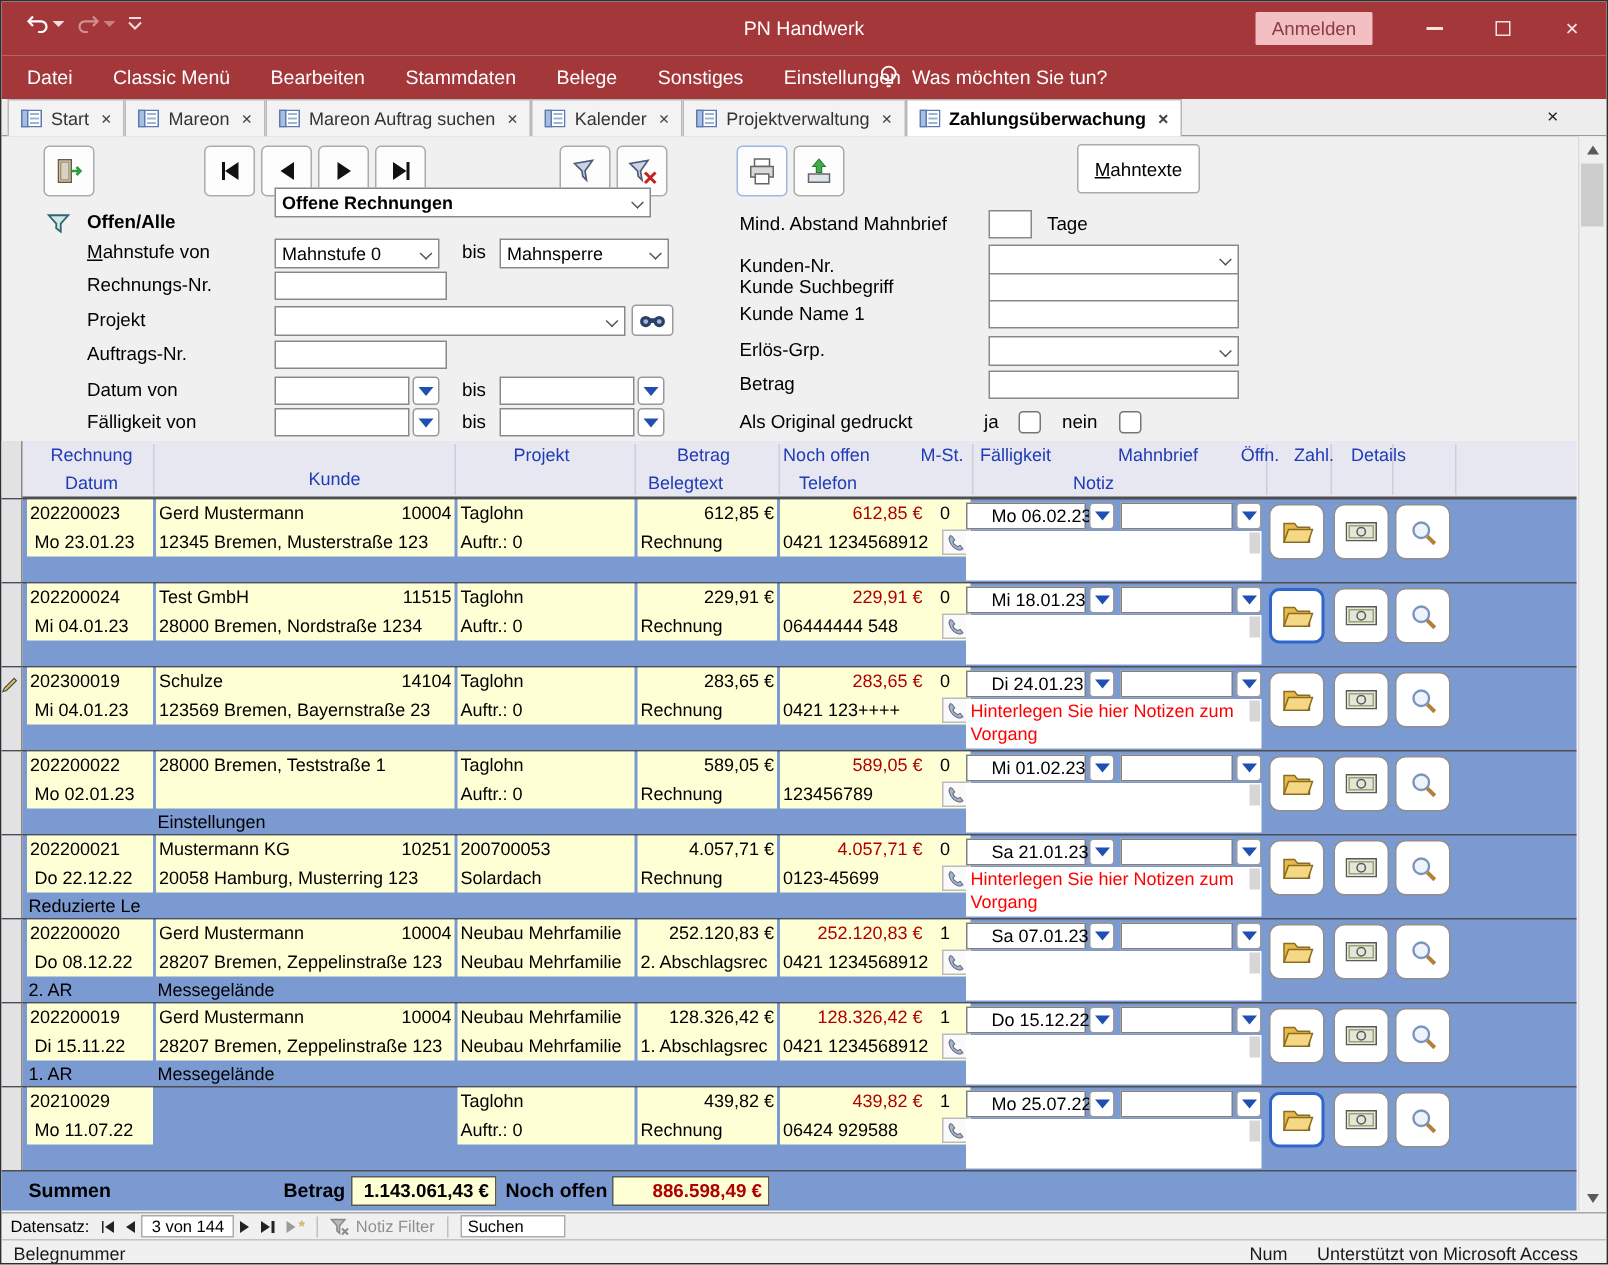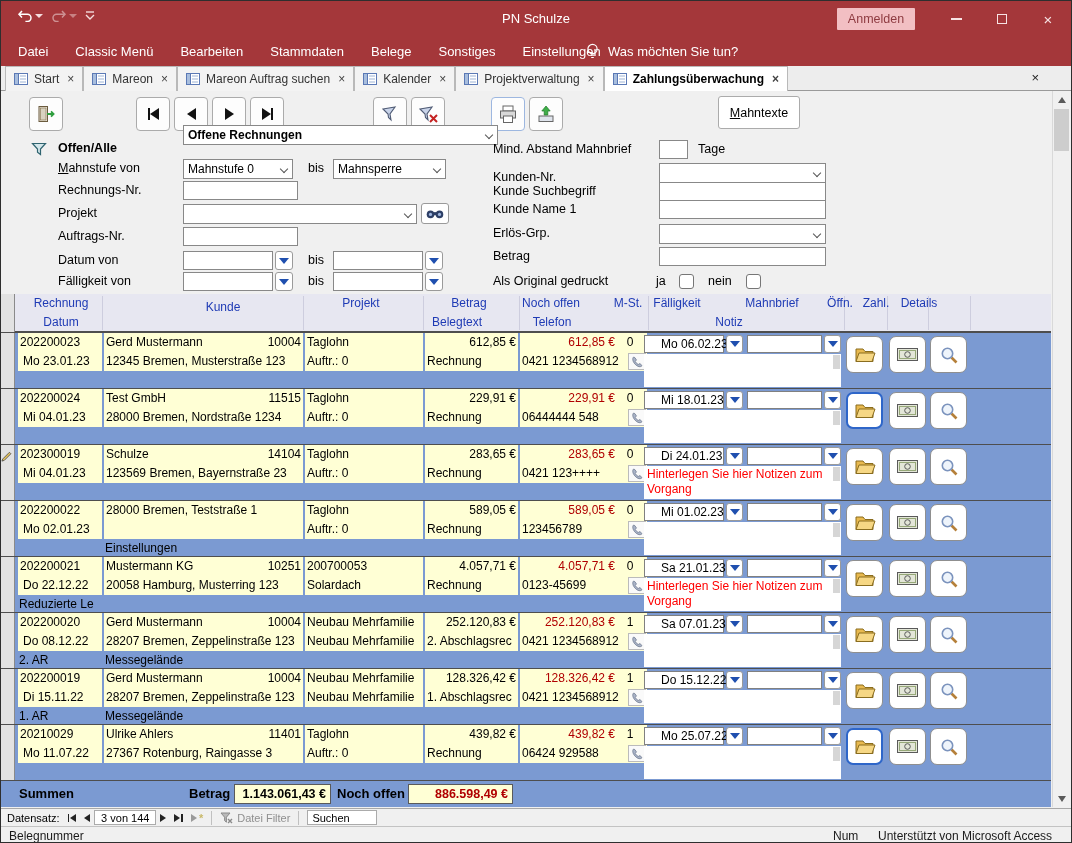--- a/index.html
+++ b/index.html
@@ -139,21 +139,21 @@
   .statusbar .sright { position:absolute; left:877px; top:2px; }
 
   svg { display:block; }
 </style>
 </head>
 <body>
 
 <div id="app">
 
   <div class="titlebar">
-    <div class="app-title">PN Schulze</div>
+    <div class="app-title">PN Handwerk</div>
     <div class="qat">
       <span class="qbtn">
         <svg width="16" height="13" viewBox="0 0 16 13">
           <path d="M5 2 L2 5.2 L5 8.4" fill="none" stroke="#fff" stroke-width="1.5"></path>
           <path d="M2.4 5.2 h8 a3.6 3.6 0 0 1 0 7.2 h-2" fill="none" stroke="#fff" stroke-width="1.5"></path>
         </svg>
         <i class="chev"></i>
       </span>
       <span class="qbtn dim">
         <svg width="16" height="13" viewBox="0 0 16 13">
@@ -319,21 +319,21 @@
         <rect x="3" y="11" width="14" height="5.5" fill="#dfe4ec" stroke="#666"></rect>
         <path d="M10 1 L14.2 6 H11.8 V10 H8.2 V6 H5.8 Z" fill="#3fae49" stroke="#1e7a2a" stroke-width="0.7"></path>
       </svg>
     </button>
     <button class="mahntexte ul1">Mahntexte</button>
 
     <svg style="position:absolute;left:30px;top:51px;" width="16" height="14" viewBox="0 0 16 14">
       <path d="M1.5 1.5 h13 l-5 5.6 v5.4 l-3 -2.3 v-3.1 Z" fill="#d3e6ea" stroke="#2f6470" stroke-width="1.2"></path>
     </svg>
     <span class="flabel fb" style="left:57px;top:50px;">Offen/Alle</span>
-    <div class="fcombo fb" style="left:182px;top:34px;width:315px;">
+    <div class="fcombo fb" style="left:182px;top:34px;width:251px;">
       <span>Offene Rechnungen</span><i class="cchev"></i>
     </div>
 
     <span class="flabel ul1" style="left:57px;top:70px;">Mahnstufe von</span>
     <div class="fcombo" style="left:182px;top:68px;width:110px;">
       <span>Mahnstufe 0</span><i class="cchev"></i>
     </div>
     <span class="flabel" style="left:307px;top:70px;">bis</span>
     <div class="fcombo" style="left:332px;top:68px;width:113px;">
       <span>Mahnsperre</span><i class="cchev"></i>
@@ -416,21 +416,21 @@
         <i class="hline" style="left:302px;"></i>
       <i class="hline" style="left:422px;"></i>
         <i class="hline" style="left:518px;"></i>
       <i class="hline" style="left:647px;"></i>
         <i class="hline" style="left:843px;"></i>
       <i class="hline" style="left:886px;"></i>
         <i class="hline" style="left:927px;"></i>
         <i class="hline" style="left:969px;"></i>
       <span class="hcell" style="left:17px;top:0;width:86px;">Rechnung</span>
       <span class="hcell" style="left:17px;top:19px;width:86px;">Datum</span>
-      <span class="hcell" style="left:103px;top:4px;width:238px;">Kunde</span>
+      <span class="hcell" style="left:103px;top:16px;width:238px;">Kunde</span>
       <span class="hcell" style="left:300px;top:0;width:120px;">Projekt</span>
       <span class="hcell" style="left:420px;top:0;width:96px;">Betrag</span>
       <span class="hcell" style="left:408px;top:19px;width:96px;">Belegtext</span>
       <span class="hcell" style="left:502px;top:0;width:96px;">Noch offen</span>
       <span class="hcell" style="left:503px;top:19px;width:96px;">Telefon</span>
       <span class="hcell" style="left:602px;top:0;width:50px;">M-St.</span>
       <span class="hcell" style="left:628px;top:0;width:96px;">Fälligkeit</span>
       <span class="hcell" style="left:723px;top:0;width:96px;">Mahnbrief</span>
       <span class="hcell" style="left:680px;top:19px;width:96px;">Notiz</span>
       <span class="hcell" style="left:815px;top:0;width:48px;">Öffn.</span>
@@ -930,27 +930,20 @@
   </div>
 
   <div class="row-block">
     <div class="sel">
       
     </div>
     <div class="cell c1">
       <div class="ln">20210029</div>
       <div class="ln ln2">Mo 11.07.22</div>
     </div>
-    <div class="cell c2">
-      <div class="ln flexln">
-        <span class="gr">Ulrike Ahlers</span>
-        <span class="rightal">11401</span>
-      </div>
-      <div class="ln">27367 Rotenburg, Raingasse 3</div>
-    </div>
     <div class="cell c3">
       <div class="ln">Taglohn</div>
       <div class="ln">Auftr.: 0</div>
     </div>
     <div class="cell c4">
       <div class="ln rightal">439,82 €</div>
       <div class="ln">Rechnung</div>
     </div>
     <div class="cell c5">
       <div class="ln flexln">
@@ -1039,21 +1032,21 @@
     <span class="rn-el rn-dim" style="margin-left:8px;gap:1px;">
         <i class="rn-tri-r" style="border-left-color:#9a9a9a;"></i>
         <span class="rn-star">*</span>
       </span>
     <i class="rn-sep"></i>
     <span class="rn-el rn-dim" style="gap:4px;">
       <svg width="13" height="12" viewBox="0 0 13 12">
         <path d="M1 1 h9 l-3.6 4.2 v5 l-1.8 -1.6 v-3.4 Z" fill="#b9b9b9" stroke="#8a8a8a"></path>
         <path d="M8 7 l4 4 M12 7 l-4 4" stroke="#8a8a8a" stroke-width="1.4"></path>
       </svg>
-      <span>Datei Filter</span>
+      <span>Notiz Filter</span>
     </span>
     <i class="rn-sep"></i>
     <span class="searchbox">Suchen</span>
   </div>
 
   <div class="statusbar">
     <span class="sleft">Belegnummer</span>
     <span class="snum">Num</span>
     <span class="sright">Unterstützt von Microsoft Access</span>
   </div>

